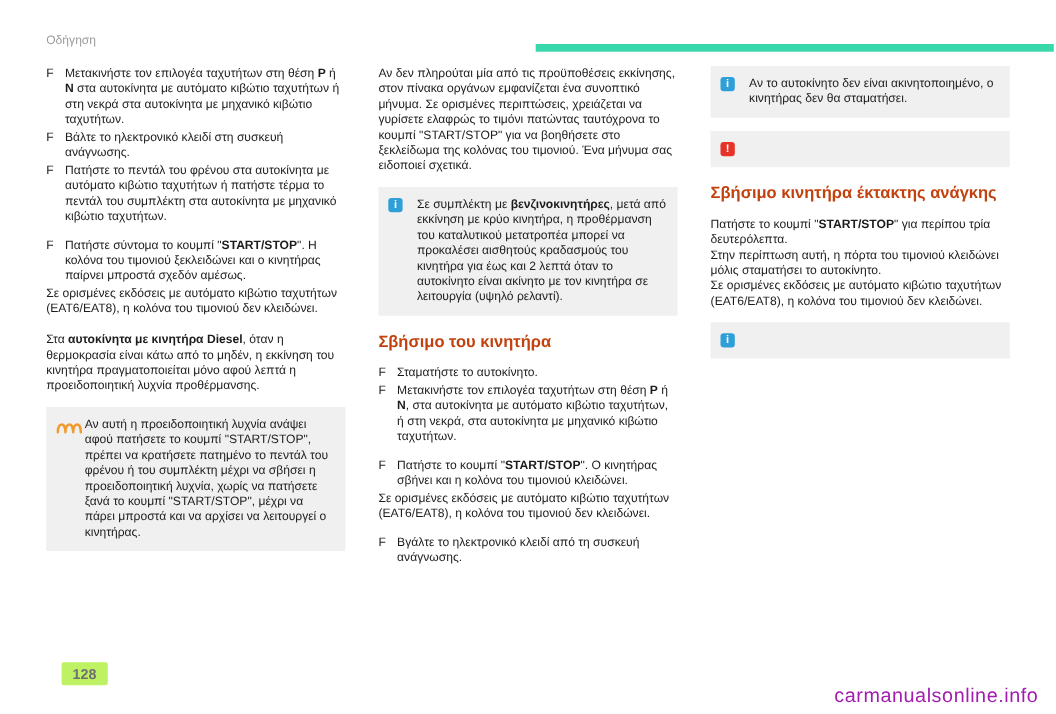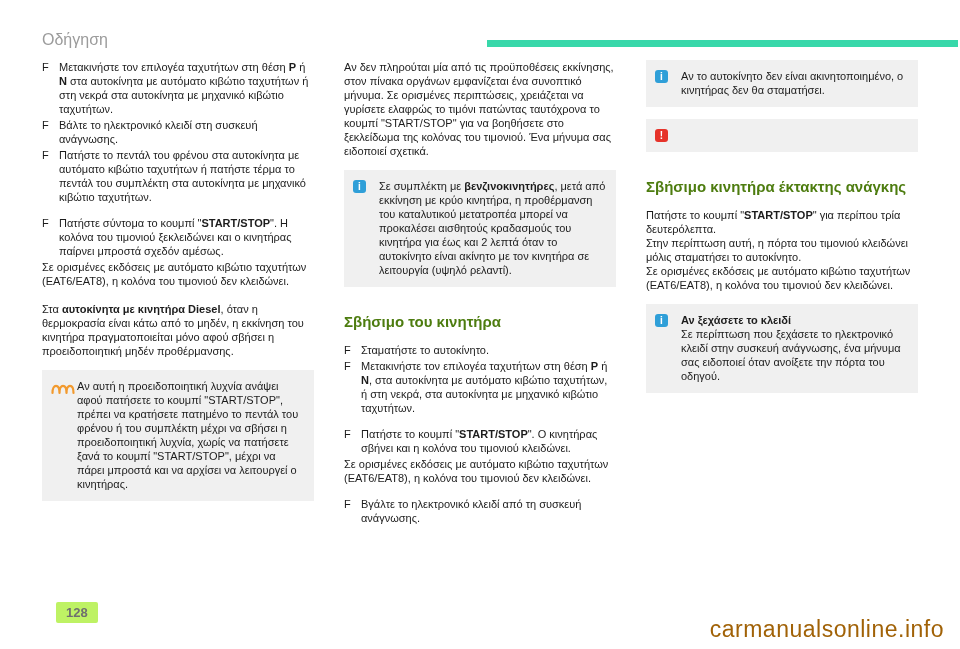--- a/index.html
+++ b/index.html
@@ -4,41 +4,41 @@
 <style>
   html,body{margin:0;padding:0;}
   body{
     width:960px;height:649px;background:#ffffff;
     font-family:"Liberation Sans", sans-serif;
     color:#1c1c1c;position:relative;overflow:hidden;
   }
   .page{position:relative;width:960px;height:649px;}
   .section-header{
     position:absolute;top:31px;left:42px;
-    font-size:16px;color:#9b9b9b;
+    font-size:11px;color:#9b9b9b;
   }
   .accent-bar{
     position:absolute;top:40px;left:487px;width:471px;height:7px;
     background:#38d8aa;
   }
   .content{
     position:absolute;top:60px;left:42px;width:876px;
     display:flex;gap:30px;
   }
   .col{width:272px;font-size:11px;line-height:14px;}
   p{margin:0;}
   b{font-weight:bold;}
   .bullet{display:flex;margin:0 0 2px 0;}
   .marker{width:17px;flex:none;}
   .txt{flex:1;}
   .mt12{margin-top:12px;}
   .mt14{margin-top:14px;}
   .h2{
-    font-size:15px;font-weight:bold;color:#4d7c0f;
-    margin:26px 0 12px 0;line-height:18px;
+    font-size:15px;font-weight:bold;color:#c2410c;
+    margin:15px 0 12px 0;line-height:18px;
   }
   .gbox{
     background:#f0f0f0;display:flex;
     padding:9px 9px 10px 9px;margin-top:12px;
   }
   .gbox .gut{width:26px;flex:none;padding-top:1px;}
   .gbox .btxt{flex:1;}
   .icon-sq{
     width:13px;height:13px;border-radius:3px;color:#ffffff;
     font-size:10px;font-weight:bold;line-height:13px;text-align:center;
@@ -46,21 +46,21 @@
   .icon-info{background:#2f9fd8;}
   .icon-warn{background:#e6332a;}
   .page-num{
     position:absolute;left:24px;top:602px;
     background:#bef264;color:#6f6f6f;
     font-size:13px;font-weight:bold;
     padding:3px 10px;border-radius:2px;margin-left:32px;
   }
   .watermark{
     position:absolute;right:16px;bottom:6px;
-    font-size:23px;color:#a16207;letter-spacing:0.5px;
+    font-size:18px;color:#a21caf;letter-spacing:0.5px;
   }
 </style>
 </head>
 <body>
 
 <div class="page">
 
   <div class="section-header">Οδήγηση</div>
   <div class="accent-bar"></div>
 
@@ -83,21 +83,21 @@
         <p class="txt">Πατήστε το πεντάλ του φρένου στα αυτοκίνητα με αυτόματο κιβώτιο ταχυτήτων ή πατήστε τέρμα το πεντάλ του συμπλέκτη στα αυτοκίνητα με μηχανικό κιβώτιο ταχυτήτων.</p>
       </div>
 
       <div class="bullet mt12">
         <span class="marker">F</span>
         <p class="txt"><span>Πατήστε σύντομα το κουμπί "</span><b>START/STOP</b><span>". Η κολόνα του τιμονιού ξεκλειδώνει και ο κινητήρας παίρνει μπροστά σχεδόν αμέσως.</span></p>
       </div>
 
       <p>Σε ορισμένες εκδόσεις με αυτόματο κιβώτιο ταχυτήτων (EAT6/EAT8), η κολόνα του τιμονιού δεν κλειδώνει.</p>
 
-      <p class="mt14"><span>Στα </span><b>αυτοκίνητα με κινητήρα Diesel</b><span>, όταν η θερμοκρασία είναι κάτω από το μηδέν, η εκκίνηση του κινητήρα πραγματοποιείται μόνο αφού σβήσει η προειδοποιητική μηδέν προθέρμανσης.</span></p>
+      <p class="mt14"><span>Στα </span><b>αυτοκίνητα με κινητήρα Diesel</b><span>, όταν η θερμοκρασία είναι κάτω από το μηδέν, η εκκίνηση του κινητήρα πραγματοποιείται μόνο αφού λεπτά η προειδοποιητική λυχνία προθέρμανσης.</span></p>
 
       <div class="gbox mt12">
         <div class="gut">
           <svg width="24" height="15" viewBox="0 0 24 15">
             <path d="M1.5 13 C1.5 3.5, 8.5 3.5, 8.5 13 M8.5 13 C8.5 3.5, 15.5 3.5, 15.5 13 M15.5 13 C15.5 3.5, 22.5 3.5, 22.5 13" stroke="#f29a2e" stroke-width="2.2" fill="none" stroke-linecap="round"></path>
           </svg>
         </div>
         <p class="btxt">Αν αυτή η προειδοποιητική λυχνία ανάψει αφού πατήσετε το κουμπί "START/STOP", πρέπει να κρατήσετε πατημένο το πεντάλ του φρένου ή του συμπλέκτη μέχρι να σβήσει η προειδοποιητική λυχνία, χωρίς να πατήσετε ξανά το κουμπί "START/STOP", μέχρι να πάρει μπροστά και να αρχίσει να λειτουργεί ο κινητήρας.</p>
       </div>
 
@@ -158,24 +158,20 @@
       <div class="h2">Σβήσιμο κινητήρα έκτακτης ανάγκης</div>
 
       <p><span>Πατήστε το κουμπί "</span><b>START/STOP</b><span>" για περίπου τρία δευτερόλεπτα.</span></p>
       <p>Στην περίπτωση αυτή, η πόρτα του τιμονιού κλειδώνει μόλις σταματήσει το αυτοκίνητο.</p>
       <p>Σε ορισμένες εκδόσεις με αυτόματο κιβώτιο ταχυτήτων (EAT6/EAT8), η κολόνα του τιμονιού δεν κλειδώνει.</p>
 
       <div class="gbox mt14">
         <div class="gut">
           <div class="icon-sq icon-info">i</div>
         </div>
-        <div class="btxt">
-          <p><b>Αν ξεχάσετε το κλειδί</b></p>
-          <p>Σε περίπτωση που ξεχάσετε το ηλεκτρονικό κλειδί στην συσκευή ανάγνωσης, ένα μήνυμα σας ειδοποιεί όταν ανοίξετε την πόρτα του οδηγού.</p>
-        </div>
       </div>
 
     </div>
 
   </div>
 
   <div class="page-num">128</div>
   <div class="watermark">carmanualsonline.info</div>
 
 </div>

